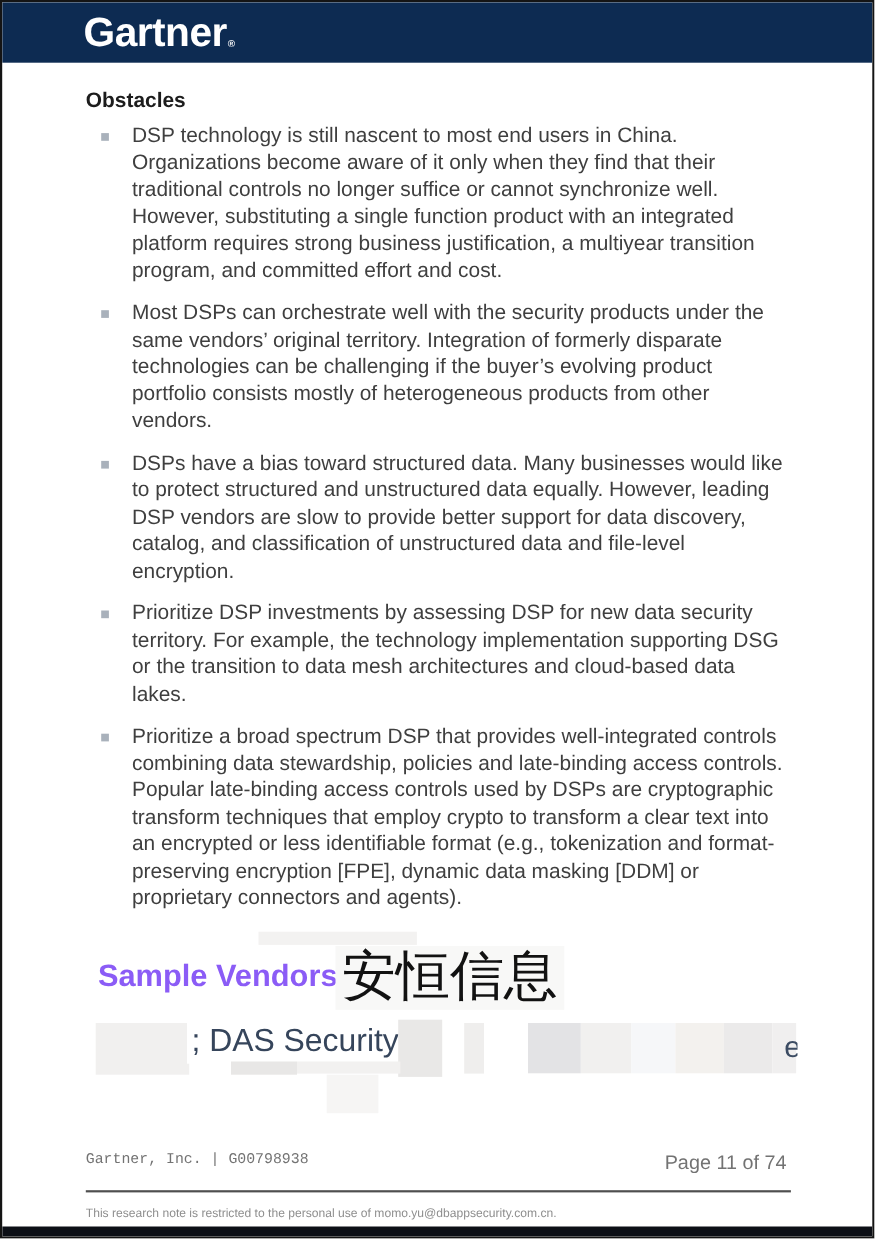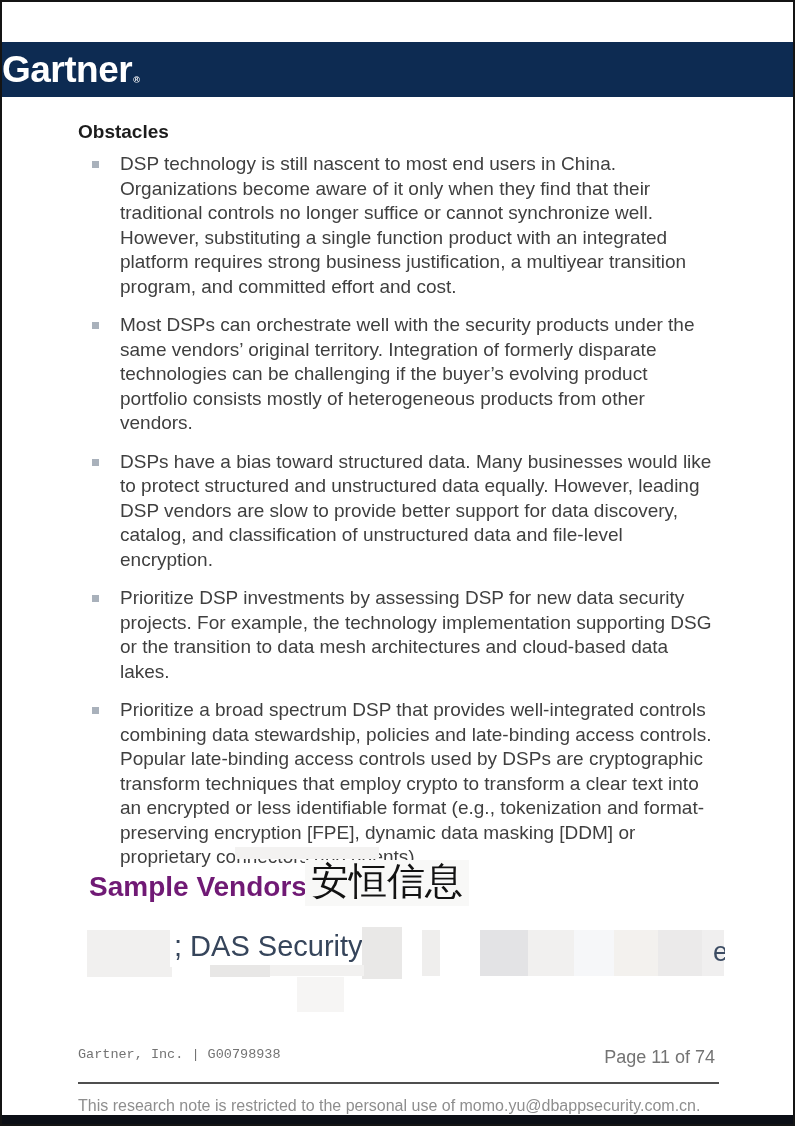--- a/index.html
+++ b/index.html
@@ -11,21 +11,21 @@
     border:2px solid #141414;
     font-family:"Liberation Sans","DejaVu Sans",sans-serif;
     overflow:hidden;
     margin:0 auto;
   }
   
   .hdr{
     height:55px;
     background:#0d2b52;
     display:flex;align-items:center;
-    margin-top:40px;
+    padding-left:74px;
   }
   .logo{
     color:#ffffff;font-size:37px;font-weight:700;letter-spacing:-0.5px;
     line-height:1;
   }
   .logo .reg{font-size:9px;vertical-align:baseline;position:relative;top:1px;left:1px;}
   
   .content{padding:0 77px 0 76px;}
   h3.sec{
     font-size:19px;font-weight:700;color:#1c1c1c;
@@ -39,25 +39,25 @@
   }
   ul.blist p{
     margin:0;width:600px;
     font-size:19px;line-height:24.5px;color:#3f3f3f;
   }
   
   .abs{position:absolute;}
   .blur{background:#f3f2f1;}
   .sv-label{
     left:87px;top:870px;
-    font-size:28px;font-weight:700;color:#701a75;line-height:1.1;
+    font-size:28px;font-weight:700;color:#8b5cf6;line-height:1.1;
   }
   .sv-cn{
     left:303px;top:858px;
-    font-size:38px;color:#121212;line-height:1.15;
+    font-size:49px;color:#121212;line-height:1.15;
     background:#f8f8f7;padding:0 6px 2px 6px;
     font-family:"DejaVu Sans","Liberation Sans",sans-serif;
   }
   .das-text{
     left:168px;top:923px;
     background:#ffffff;
     font-size:29px;color:#36455b;line-height:42px;
     padding:0 4px;
   }
   .wide-strip{
@@ -66,21 +66,21 @@
   }
   .wide-strip span{height:100%;}
   .partial-char{
     left:711px;top:930px;width:12px;height:40px;overflow:hidden;
     font-size:27px;color:#3c4c63;line-height:40px;
   }
   
   .foot-left{left:76px;top:1045px;font-size:13.5px;color:#737373;font-family:Liberation Mono, monospace;}
   .foot-right{top:1045px;right:78px;font-size:18px;color:#737373;}
   .foot-rule{left:76px;top:1080px;width:641px;height:2px;background:#4f4f4f;}
-  .restrict{left:76px;top:1095px;font-size:16px;color:#8e8e8e;}
+  .restrict{left:76px;top:1095px;font-size:11px;color:#8e8e8e;}
   .bottom-bar{left:0;right:0;bottom:0;height:9px;background:#0c0f16;}
 </style>
 </head>
 <body>
 
 <div class="page">
 
   <div class="hdr">
     <div class="logo"><span>Gartner</span><span class="reg">®</span></div>
   </div>
@@ -99,21 +99,21 @@
       </li>
       <li>
         <span class="bmark"></span>
         <p>DSPs have a bias toward structured data. Many businesses would like to protect structured and unstructured data equally. However, leading DSP vendors are slow to provide better support for data discovery, catalog, and classification of unstructured data and file-level encryption.</p>
       </li>
     </ul>
 
     <ul class="blist">
       <li>
         <span class="bmark"></span>
-        <p>Prioritize DSP investments by assessing DSP for new data security projects. For example, the technology implementation supporting DSG or the transition to data mesh architectures and cloud-based data lakes.</p>
+        <p>Prioritize DSP investments by assessing DSP for new data security territory. For example, the technology implementation supporting DSG or the transition to data mesh architectures and cloud-based data lakes.</p>
       </li>
       <li>
         <span class="bmark"></span>
         <p>Prioritize a broad spectrum DSP that provides well-integrated controls combining data stewardship, policies and late-binding access controls. Popular late-binding access controls used by DSPs are cryptographic transform techniques that employ crypto to transform a clear text into an encrypted or less identifiable format (e.g., tokenization and format-preserving encryption [FPE], dynamic data masking [DDM] or proprietary connectors and agents).</p>
       </li>
     </ul>
   </div>
 
   <div class="abs blur" style="left:233px;top:845px;width:144px;height:12px;background:#f3f2f1;"></div>
 

